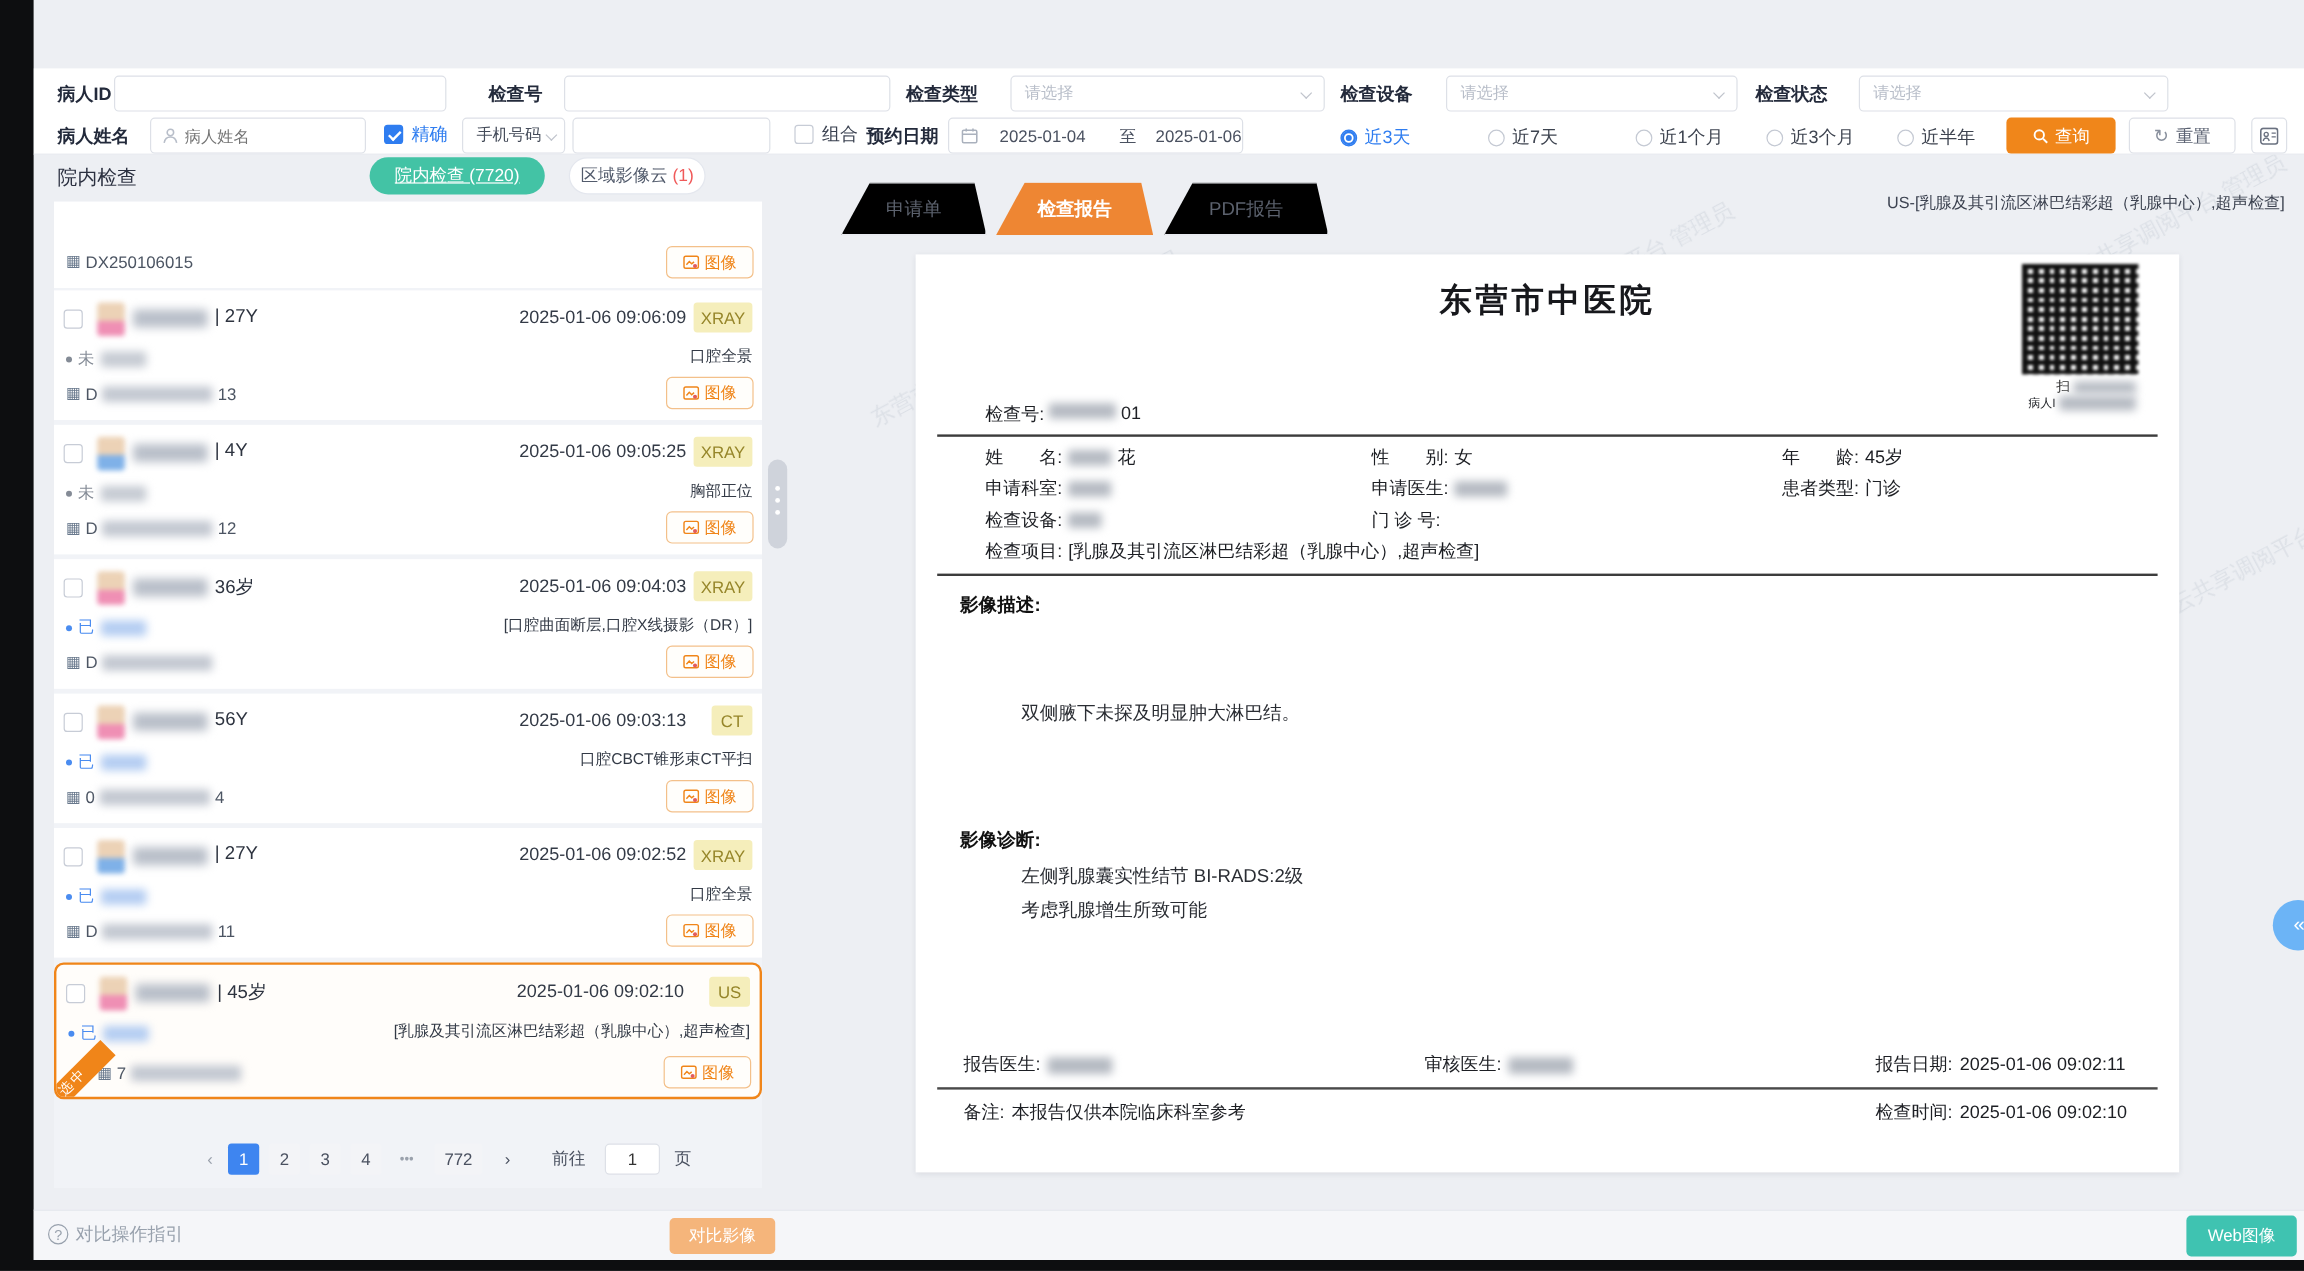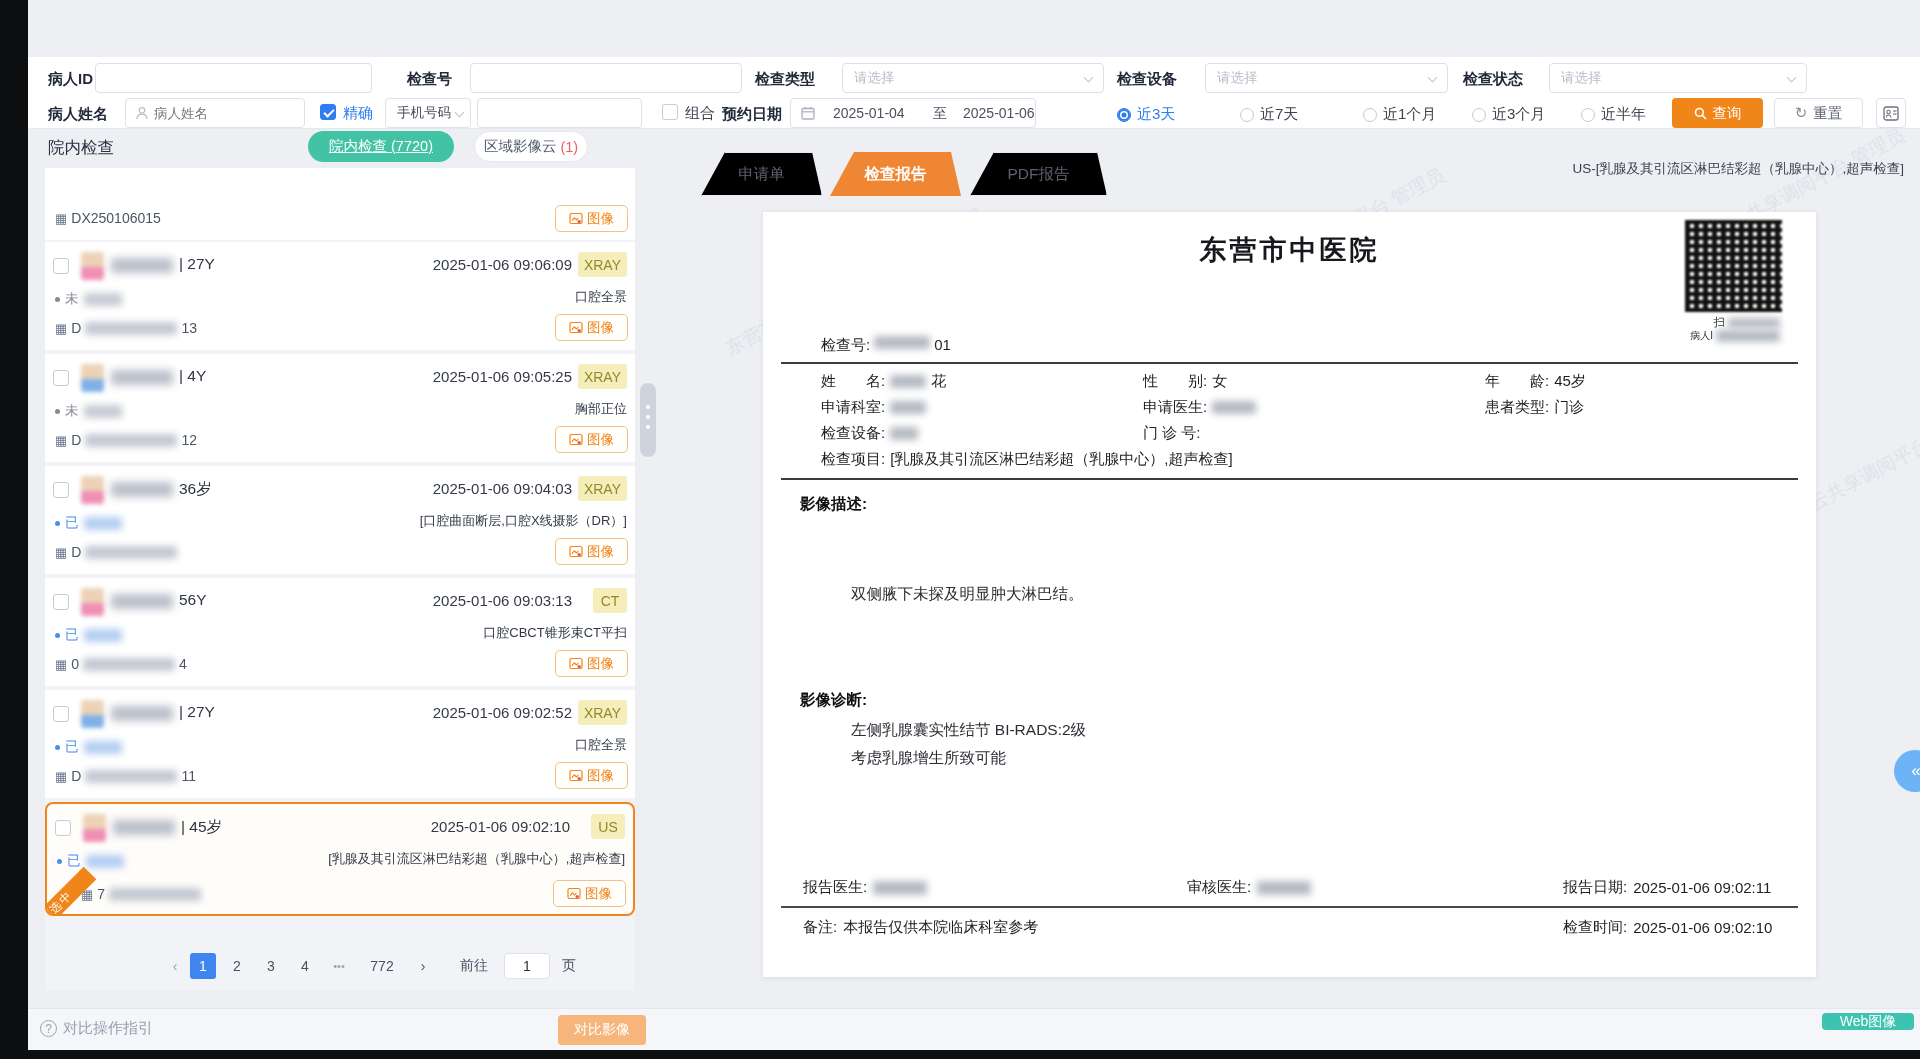--- a/index.html
+++ b/index.html
@@ -98,21 +98,21 @@
   .rbody{position:absolute;left:88px;right:58px;font-size:15.5px;color:#2a2d33;line-height:28px;text-align:justify}
   .rline{position:absolute;left:88px;font-size:15.5px;color:#2a2d33;white-space:nowrap}
   .frow{position:absolute;font-size:15px;color:#1d1f24;display:flex;gap:6px;align-items:center;white-space:nowrap}
   .wm{position:absolute;font-size:19px;color:rgba(110,125,150,.13);transform:rotate(-28deg);white-space:nowrap;filter:blur(.6px);pointer-events:none}
 
   
   .bbar{position:absolute;left:0;right:0;bottom:0;height:42px;background:#f5f6f9;border-top:1px solid #e4e7ed}
   .guide{position:absolute;left:12px;top:10px;display:flex;gap:6px;align-items:center;color:#98a1ad;font-size:15px;white-space:nowrap}
   .qmark{width:17px;height:17px;border:1.4px solid #98a1ad;border-radius:50%;font-size:12px;display:flex;align-items:center;justify-content:center}
   .cmpbtn{position:absolute;left:530px;top:6px;width:88px;height:30px;background:#f5b57b;color:#fff;border:none;border-radius:4px;font-size:14px;cursor:pointer;font-family:inherit}
-  .webbtn{position:absolute;right:6px;top:4px;width:92px;height:17px;background:#3fc3b1;color:#fff;border:none;border-radius:4px;font-size:14px;cursor:pointer;font-family:inherit}
+  .webbtn{position:absolute;right:6px;top:4px;width:92px;height:34px;background:#3fc3b1;color:#fff;border:none;border-radius:4px;font-size:14px;cursor:pointer;font-family:inherit}
   .floatbtn{position:absolute;right:-16px;top:750px;width:42px;height:42px;border-radius:50%;background:#6cb4f6;color:#fff;font-size:17px;display:flex;align-items:center;justify-content:center;z-index:40;cursor:pointer;letter-spacing:-2px}
 </style>
 </head>
 <body>
 
 <div id="app">
 <div class="stage">
 
 
   <div class="filters">

